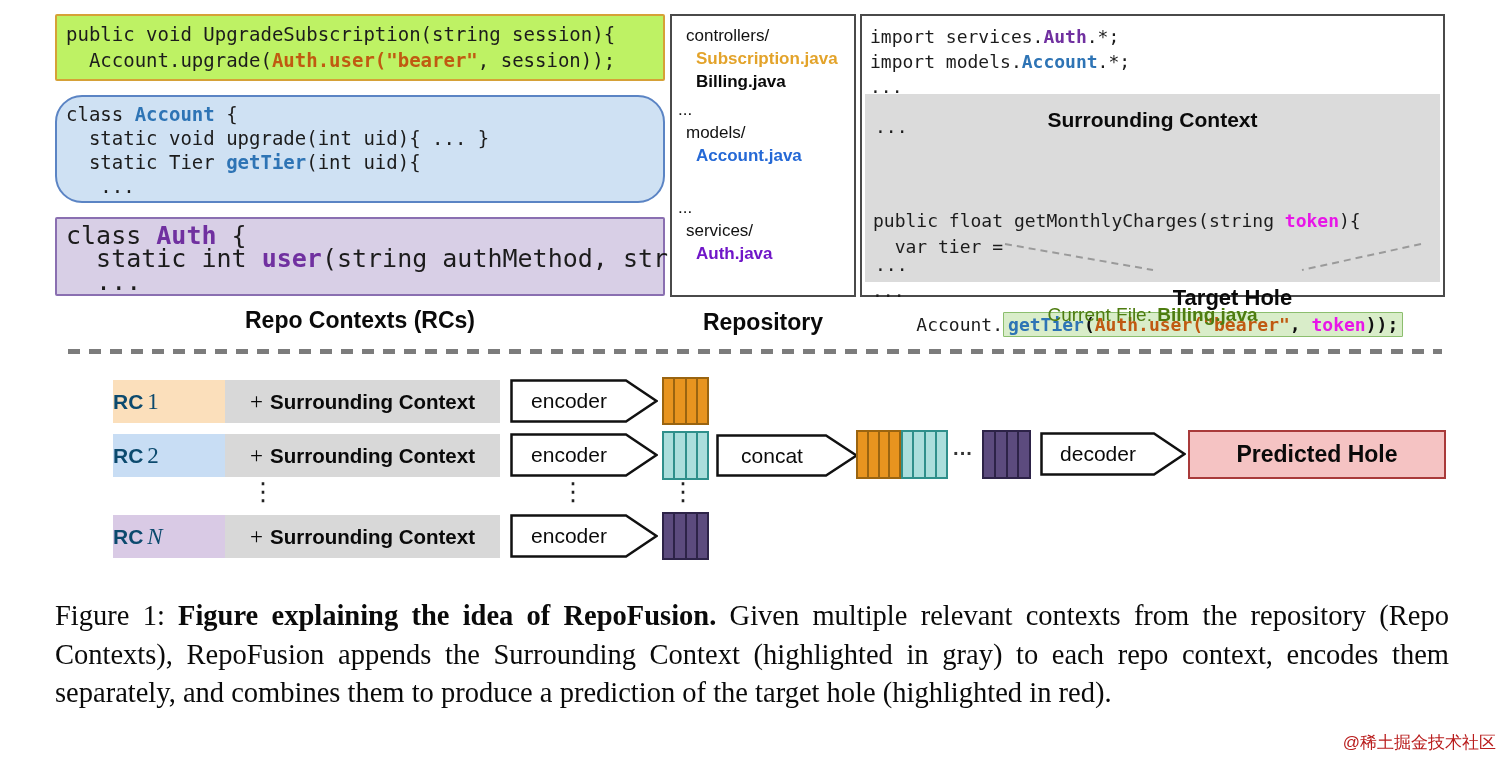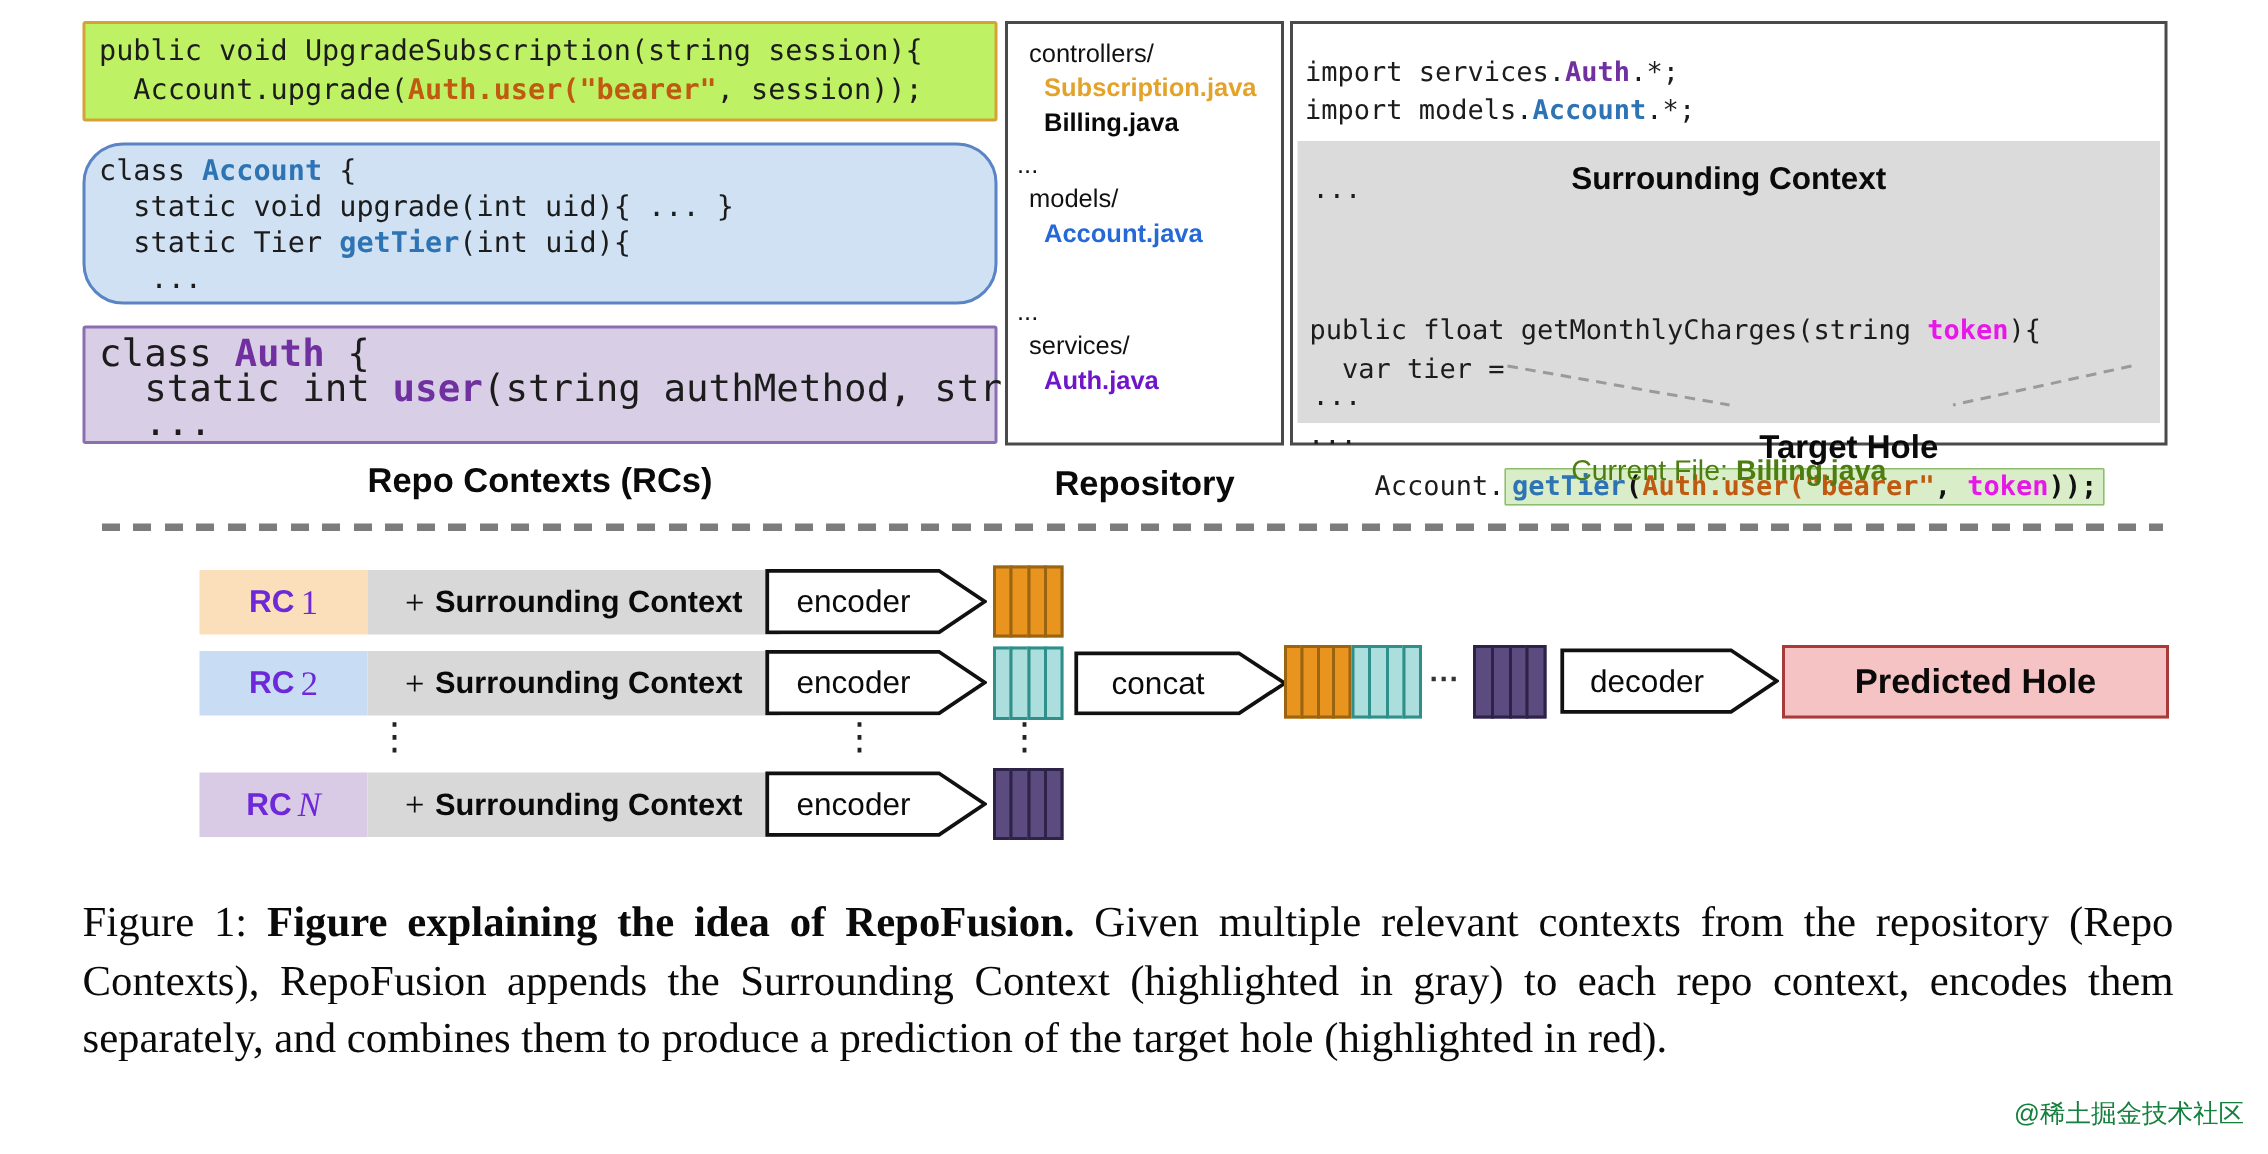--- a/index.html
+++ b/index.html
@@ -23,58 +23,58 @@
   
   .panel{border:2px solid #4a4a4a;background:#fff;box-sizing:border-box;}
   #repo-panel{left:670px;top:14px;width:186px;height:283px;padding:8px 0 0 6px;}
   .ri{font-size:17px;line-height:23px;color:#111;}
   .ri-plain{color:#111;}
   .ri-gold{color:#E3A32A;font-weight:700;}
   .ri-black{color:#0a0a0a;font-weight:700;}
   .ri-blue{color:#2569D6;font-weight:700;}
   .ri-purple{color:#7016C8;font-weight:700;}
   #file-panel{left:860px;top:14px;width:585px;height:283px;}
-  #imports{left:8px;top:20px;font-size:18px;line-height:25px;}
+  #imports{left:8px;top:8px;font-size:18px;line-height:25px;}
   #gray-box{left:3px;top:78px;width:575px;height:188px;background:#DBDBDB;}
   #sc-title{left:0;right:0;top:14px;text-align:center;font-weight:700;font-size:21px;color:#0a0a0a;}
   #sc-dots-top{left:10px;top:22px;font-size:18px;}
   #sc-code{left:8px;top:62px;font-size:18px;line-height:26px;}
   #hole-span{background:#D9EDC9;border:1.5px solid #8CBE6E;padding:1px 4px;border-radius:1px;}
   #sc-dots-bottom{left:10px;top:160px;font-size:18px;}
   #target-hole{left:250px;top:150px;width:235px;text-align:center;font-weight:700;font-size:22px;color:#0a0a0a;margin-top:41px;}
   #below-dots{left:10px;top:264px;font-size:18px;}
   
   .sec-label{font-weight:700;font-size:23px;color:#0a0a0a;text-align:center;}
   #rc-label{left:55px;top:307px;width:610px;}
   #repo-label{left:670px;top:309px;width:186px;}
   #curfile-label{left:860px;top:304px;width:585px;text-align:center;font-size:19px;color:#4d7c0f;}
   
   #separator{left:68px;top:349px;width:1374px;height:5px;
     background:repeating-linear-gradient(90deg,#7C7C7C 0 12px,rgba(0,0,0,0) 12px 21px);}
   
   .rcrow{display:flex;}
-  .rcc{width:112px;display:flex;align-items:center;justify-content:center;gap:4px;font-size:21px;color:#6d28d9;margin-left:20px;}
+  .rcc{width:112px;display:flex;align-items:center;justify-content:flex-start;gap:4px;font-size:21px;color:#0c4a6e;}
   .rcc b{font-weight:700;}
   .rcnum{font-family:"Liberation Serif",serif;font-size:23px;}
   .rcnum.it{font-style:italic;}
   .rcg{width:275px;background:#D8D8D8;display:flex;align-items:center;justify-content:center;gap:7px;color:#0a0a0a;}
   .plus{font-size:23px;font-family:"Liberation Serif",serif;}
   .scg{font-weight:700;font-size:20.5px;}
   .row{height:43px;}
   .pent text{font-family:"Liberation Sans",sans-serif;font-size:21px;fill:#0a0a0a;}
   .bars{display:flex;box-sizing:border-box;}
   .bars div{flex:1;box-sizing:border-box;}
   #predicted{left:1188px;top:430px;width:258px;height:49px;background:#F5C3C3;border:2.5px solid #A93A3A;
     box-sizing:border-box;display:flex;align-items:center;justify-content:center;font-weight:700;font-size:23px;color:#0a0a0a;}
   .vdots{width:30px;text-align:center;font-size:25px;color:#222;line-height:17px;}
   #hdots{left:946px;top:442px;width:34px;text-align:center;font-size:20px;font-weight:700;color:#333;}
   
   #caption{left:55px;top:597px;width:1394px;font-family:"Liberation Serif",serif;
     font-size:28.5px;line-height:38.5px;color:#0a0a0a;text-align:justify;}
-  #watermark{right:16px;top:731px;font-size:17px;color:#15803d;}
+  #watermark{right:16px;top:731px;font-size:17px;color:#b91c1c;}
 </style>
 </head>
 <body>
 
 <div class="abs codebox code" id="box1"><div class="code-line"><span class="seg-plain">public void UpgradeSubscription(string session){</span></div><div class="code-line"><span class="seg-plain">  Account.upgrade(</span><span class="seg-orange">Auth.user("bearer"</span><span class="seg-plain">, session));</span></div></div>
 <div class="abs codebox code" id="box2"><div class="code-line"><span class="seg-plain">class </span><span class="seg-blue">Account</span><span class="seg-plain"> {</span></div><div class="code-line"><span class="seg-plain">  static void upgrade(int uid){ ... }</span></div><div class="code-line"><span class="seg-plain">  static Tier </span><span class="seg-blue">getTier</span><span class="seg-plain">(int uid){</span></div><div class="code-line"><span class="seg-plain">   ...</span></div></div>
 <div class="abs codebox code" id="box3"><div class="code-line"><span class="seg-plain">class </span><span class="seg-purple">Auth</span><span class="seg-plain"> {</span></div><div class="code-line"><span class="seg-plain">  static int </span><span class="seg-purple">user</span><span class="seg-plain">(string authMethod, string </span><span class="seg-magenta">token</span><span class="seg-plain">)</span></div><div class="code-line"><span class="seg-plain">  ...</span></div></div>
 <div class="abs sec-label" id="rc-label">Repo Contexts (RCs)</div>
 
 <div class="abs panel" id="repo-panel">

